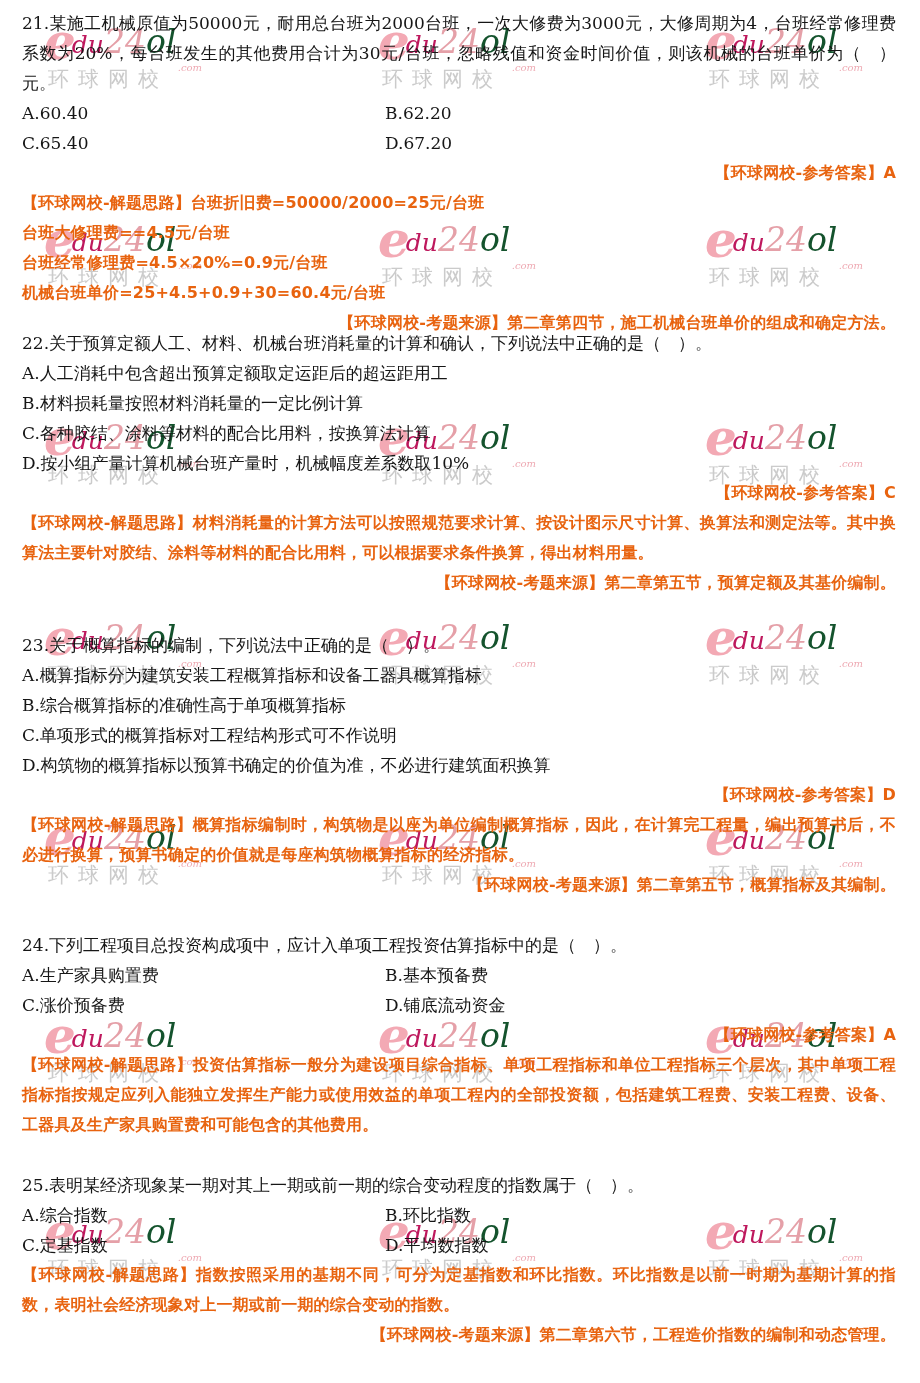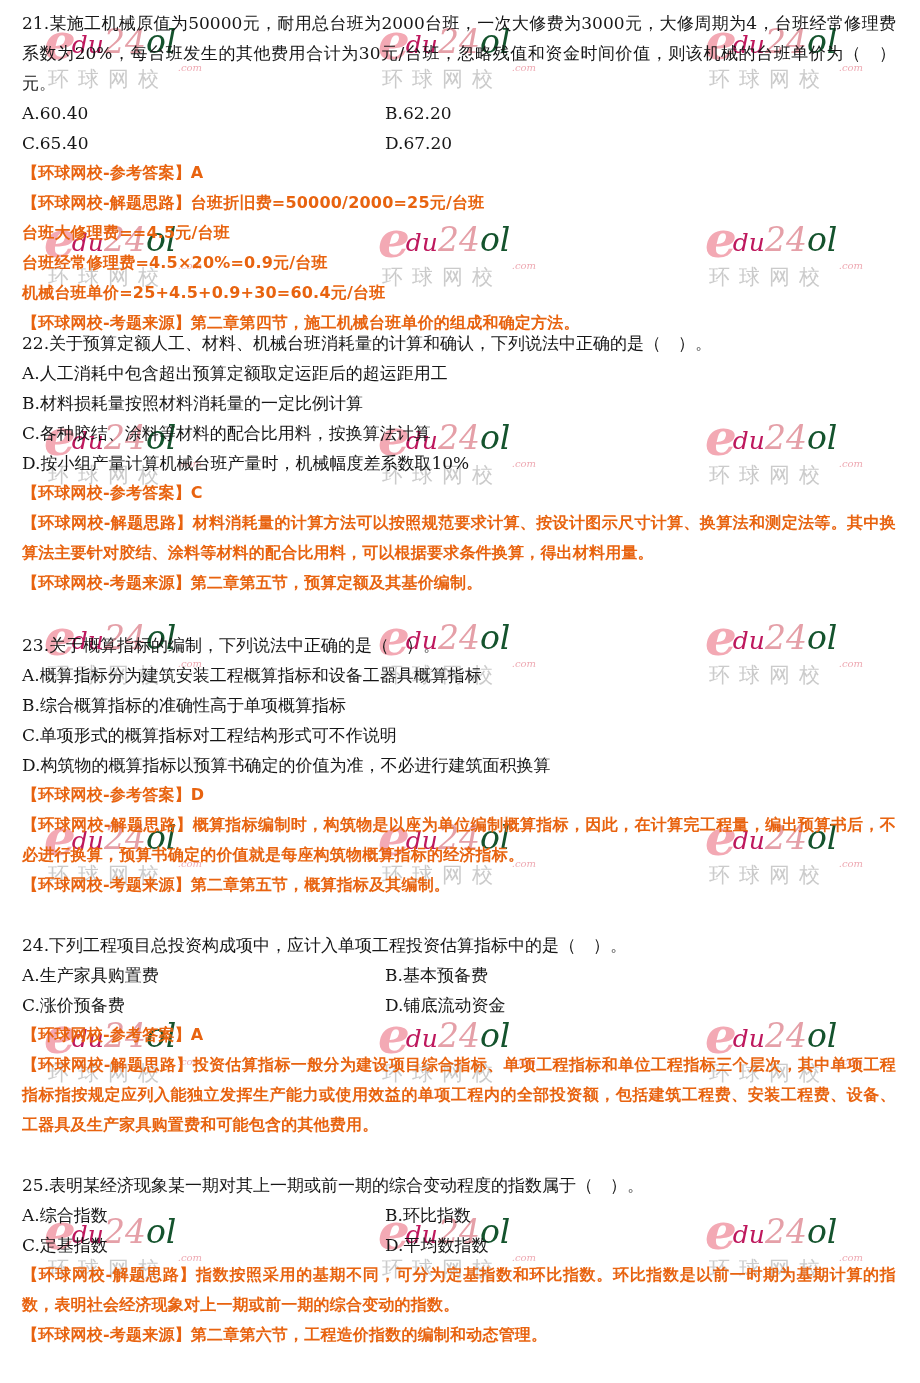--- a/index.html
+++ b/index.html
@@ -28,20 +28,21 @@
     display:grid;
     grid-template-columns:363px auto;
   }
   .opts-one p{display:block;}
   .orange{
     color:#e8630f;
     font-family:"DejaVu Sans","Liberation Sans",sans-serif;
     font-weight:bold;
     font-size:16px !important;
     letter-spacing:.2px;
+    text-align:right;
   }
   .ana{text-align:justify;}
   
   .wm{
     position:absolute;
     width:180px;
     z-index:1;
     pointer-events:none;
     user-select:none;
   }

